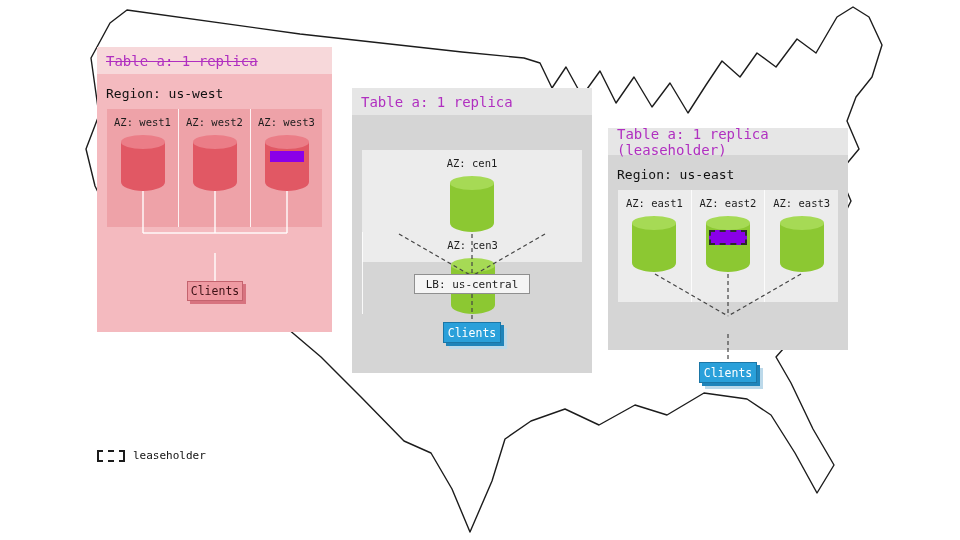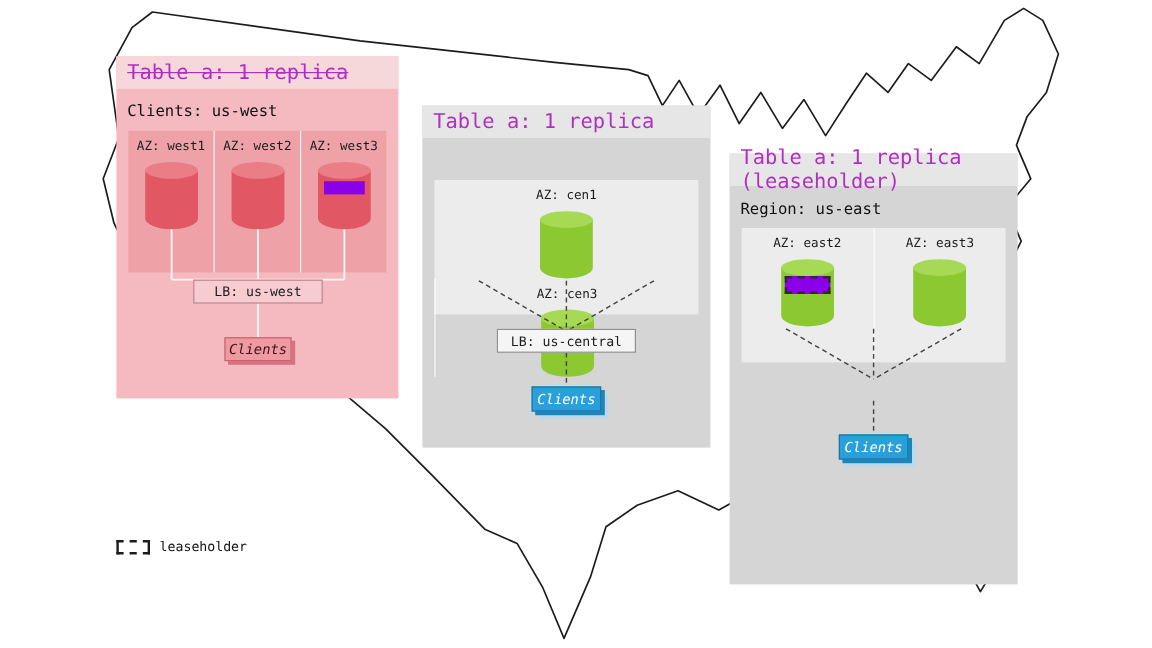--- a/index.html
+++ b/index.html
@@ -1,21 +1,21 @@
 <!DOCTYPE html>
 <html><head>
 <meta charset="utf-8">
 <style>
   html,body{margin:0;padding:0;background:#fff;}
   #stage{position:relative;width:960px;height:540px;overflow:hidden;background:#fff;
          font-family:"DejaVu Sans Mono","Liberation Mono",monospace;}
   #map{position:absolute;left:0;top:0;z-index:0;}
   .card{position:absolute;z-index:2;}
   .hdr{position:absolute;left:0;top:0;right:0;height:27px;display:flex;align-items:center;
-       padding-left:9px;font-size:17px;letter-spacing:0;}
+       padding-left:9px;font-size:14px;letter-spacing:0;}
   .hdr .tlabel{color:#b02fc0;}
   .struck .tlabel{text-decoration:line-through;}
   .region-label{position:absolute;left:9px;top:39px;font-size:13px;color:#111;}
   .azbox{position:absolute;left:10px;top:62px;display:flex;}
   .azcol{flex:1;position:relative;text-align:center;}
   .azcol + .azcol{border-left:1px solid rgba(255,255,255,.85);}
   .azlabel{font-size:10.5px;color:#1d1d1d;padding-top:7px;white-space:nowrap;}
   .cyl{position:relative;width:44px;height:56px;margin:7px auto 0;}
   .cyl-body{position:absolute;left:0;top:7px;width:44px;height:49px;
             border-radius:0 0 50% 50% / 0 0 9px 9px;}
@@ -24,35 +24,35 @@
   .green .cyl-body{background:#8cc832;} .green .cyl-top{background:#a6da55;}
   .badge{position:absolute;left:5px;top:16px;width:34px;height:11px;background:#8a00e8;}
   .badge.dashed{box-sizing:border-box;left:3px;top:14px;width:38px;height:15px;
                 border:2px dashed #2c2c2c;}
   .wires{position:absolute;left:0;top:0;pointer-events:none;}
   .lb{position:absolute;height:20px;box-sizing:border-box;display:flex;align-items:center;
       justify-content:center;font-size:11px;color:#1d1d1d;}
   .lb.gray{background:#f5f5f5;border:1px solid #8f8f8f;text-align:center;}
   .lb.pink{background:#f6ccd1;border:1px solid #bd8289;}
   .clients{position:absolute;box-sizing:border-box;display:flex;align-items:center;
-           justify-content:center;font-size:11.5px;font-style:italic;}
+           justify-content:center;font-size:11.5px;}
   .clients.blue{background:#2aa0da;border:1px solid #1b76a6;color:#fff;
                 box-shadow:3px 3px 0 #1f84ba,6px 6px 0 #bcd9ea;}
   .clients.pinkc{background:#ef9aa2;border:1px solid #c4636e;color:#3d1216;
                  box-shadow:3px 3px 0 #d7737f;}
   
   #card-west{left:97px;top:47px;width:235px;height:285px;background:#f4babf;}
   #card-west .hdr{background:#f7d8da;}
   #card-west .azbox{width:215px;height:118px;background:#eea2a8;}
   
   #card-central{left:352px;top:88px;width:240px;height:285px;background:#d5d5d5;}
   #card-central .hdr{background:#e6e6e6;}
   #card-central .azbox{width:220px;height:112px;background:#ececec;flex-direction:column;}
   
-  #card-east{left:608px;top:128px;width:240px;height:359px;background:#d5d5d5;}
+  #card-east{left:608px;top:128px;width:240px;height:222px;background:#d5d5d5;}
   #card-east .hdr{background:#e6e6e6;}
   #card-east .azbox{width:220px;height:112px;background:#ececec;}
   
   #legend{position:absolute;left:97px;top:449px;z-index:2;display:flex;align-items:center;}
   #legend .swatch{width:28px;height:12px;box-sizing:border-box;background:#fff;
                   border:2px dashed #1c1c1c;margin-right:8px;}
   #legend .llabel{font-size:11px;color:#111;}
 </style>
 </head>
 <body>
@@ -68,21 +68,21 @@
              L747,399 L704,393 L667,415 L635,405 L599,425 L565,409 L531,421 L505,439
              L492,481 L470,532 L452,489 L431,453 L404,441 L361,397 L321,357 L281,323
              L239,301 L204,293 L170,291 L147,287 L121,239 L95,186 L86,149 L99,115
              L91,58 L110,23 Z" fill="#ffffff" stroke="#1c1c1c" stroke-width="1.4" stroke-linejoin="round"></path>
   </svg>
 
   <div class="card" id="card-west">
     <div class="hdr struck">
       <span class="tlabel">Table a: 1 replica</span>
     </div>
-    <div class="region-label">Clients: us-west</div>
+    <div class="region-label">Region: us-west</div>
     <div class="azbox">
       <div class="azcol">
         <div class="azlabel">AZ: west1</div>
         <div class="cyl red">
           <div class="cyl-body"></div>
           <div class="cyl-top"></div>
         </div>
       </div>
       <div class="azcol">
         <div class="azlabel">AZ: west2</div>
@@ -102,21 +102,20 @@
     </div>
     <svg class="wires" width="235" height="285">
       <g stroke="#ffffff" stroke-opacity="0.9" stroke-width="1.5">
         <line x1="46" y1="144" x2="46" y2="186"></line>
         <line x1="118" y1="144" x2="118" y2="186"></line>
         <line x1="190" y1="144" x2="190" y2="186"></line>
         <line x1="46" y1="186" x2="190" y2="186"></line>
         <line x1="118" y1="206" x2="118" y2="236"></line>
       </g>
     </svg>
-    <div class="lb pink" style="left:64px;top:186px;width:108px;">LB: us-west</div>
     <div class="clients pinkc" style="left:90px;top:234px;width:56px;height:20px;">Clients</div>
   </div>
 
   <div class="card" id="card-central">
     <div class="hdr">
       <span class="tlabel">Table a: 1 replica</span>
     </div>
     <div class="azbox">
       <div class="azcol">
         <div class="azlabel">AZ: cen1</div>
@@ -145,20 +144,27 @@
     <div class="clients blue" style="left:91px;top:234px;width:58px;height:21px;">Clients</div>
   </div>
 
   <div class="card" id="card-east">
     <div class="hdr">
       <span class="tlabel">Table a: 1 replica (leaseholder)</span>
     </div>
     <div class="region-label">Region: us-east</div>
     <div class="azbox">
       <div class="azcol">
+        <div class="azlabel">AZ: east1</div>
+        <div class="cyl green">
+          <div class="cyl-body"></div>
+          <div class="cyl-top"></div>
+        </div>
+      </div>
+      <div class="azcol">
         <div class="azlabel">AZ: east2</div>
         <div class="cyl green">
           <div class="cyl-body"></div>
           <div class="cyl-top"></div>
           <div class="badge dashed"></div>
         </div>
       </div>
       <div class="azcol">
         <div class="azlabel">AZ: east3</div>
         <div class="cyl green">

